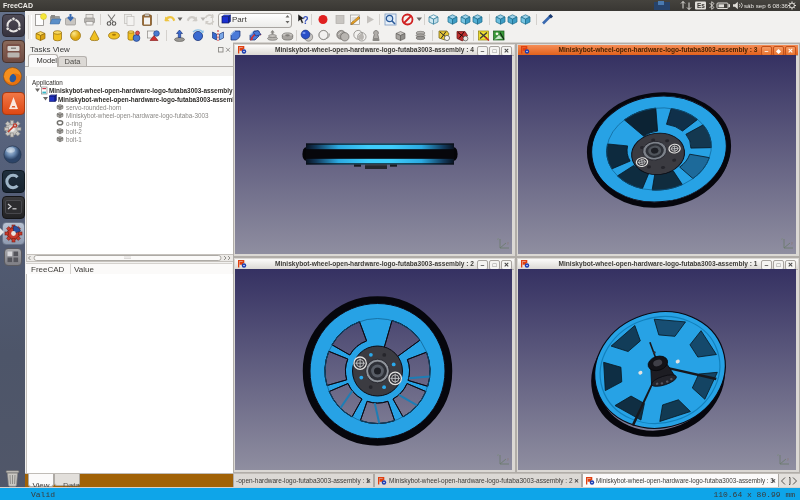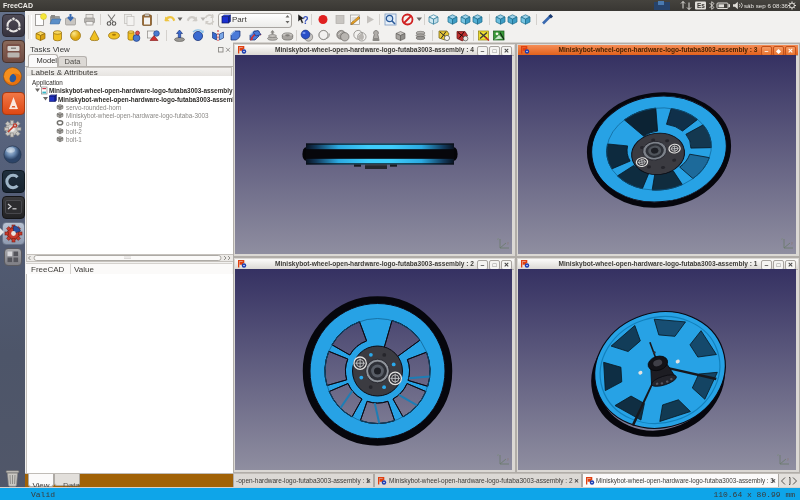--- a/index.html
+++ b/index.html
@@ -437,23 +437,20 @@
   </div>
 <div id="combo" class="abs">
 <span class="s8" style="position:absolute;left:5px;top:3px;color:#3a3a3a;">Tasks View</span>
 <svg class="abs" style="left:193px;top:5px;" width="13" height="6">
       <rect x="0.5" y="0.5" width="4.5" height="4.5" fill="none" stroke="#8a8884" stroke-width="0.9"></rect>
       <path d="M8,0.8 l4,4 m0,-4 l-4,4" stroke="#8a8884" stroke-width="0.9" fill="none"></path>
     </svg>
 <div class="abs" style="left:3px;top:12px;width:28px;height:12px;background:#fbfafa;border:1px solid #b5b1ad;border-bottom:none;border-radius:3px 3px 0 0;z-index:2;font-size:7.5px;color:#2e2c29;text-align:right;line-height:12px;">Model</div>
 <div class="abs" style="left:33px;top:13.5px;width:27px;height:10.5px;background:#dcd9d5;border:1px solid #b5b1ad;border-bottom:none;border-radius:3px 3px 0 0;font-size:7.5px;color:#4e4c49;text-align:center;line-height:10px;">Data</div>
 <div class="abs" style="left:0px;top:24px;width:208px;height:1px;background:#b5b1ad;"></div>
-<div class="abs" style="left:1px;top:25px;width:204px;height:9px;background:linear-gradient(#f2f1ef,#e5e2df);border:1px solid #c6c2bd;">
-      <span class="s8" style="position:absolute;left:4px;top:0px;line-height:9px;">Labels &amp; Attributes</span>
-    </div>
 <div class="abs" style="left:1px;top:34px;width:206px;height:178px;background:#ffffff;border-left:1px solid #c6c2bd;border-right:1px solid #c6c2bd;overflow:hidden;white-space:nowrap;font-size:6.3px;color:#2e2c29;">
  <span style="position:absolute;left:5px;top:2.5px;">Application</span>
  <svg style="position:absolute;left:0px;top:0px;" width="204" height="70">
   <path d="M8,12.5 h5 l-2.5,3.5 Z" fill="#6a6865"></path>
   <rect x="14.5" y="11" width="5.5" height="7" fill="#fdfdfd" stroke="#8a8884" stroke-width="0.7"></rect>
         <rect x="15.4" y="15.6" width="3.6" height="1.8" fill="#38b8c8"></rect>
         <rect x="15.4" y="12" width="3.6" height="1.2" fill="#d04050"></rect>
   <path d="M16,21 h5 l-2.5,3.5 Z" fill="#6a6865"></path>
   <g stroke="#101860" stroke-width="0.6">
           <rect x="22.5" y="20" width="5.5" height="5.5" fill="#2030c0"></rect>

